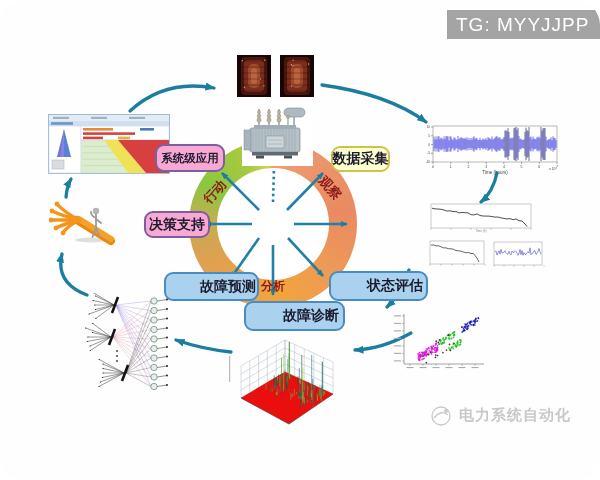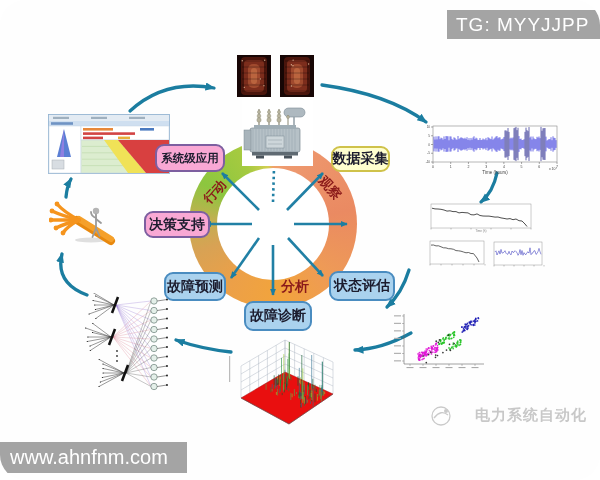--- a/index.html
+++ b/index.html
@@ -15,51 +15,48 @@
     background:conic-gradient(from 0deg,#f0a269 0deg,#ee9a70 12deg,#ea8a62 80deg,#ee9a57 130deg,#f2a43c 175deg,#eca048 215deg,#d8a254 250deg,#c0b050 275deg,#8cc63f 300deg,#a5ca40 335deg,#d3cf52 355deg,#f0a269 360deg);}
   #inner-circle{left:217px;top:168px;width:112px;height:112px;border-radius:50%;background:#fff;z-index:2;}
   #hub{left:252px;top:203px;width:42px;height:42px;border-radius:50%;z-index:4;
     background:radial-gradient(circle at 45% 40%,#abdcab,#7cc87c);border:1px solid #5da05d;
     display:flex;align-items:center;justify-content:center;font-family:"Liberation Serif",serif;
     font-weight:bold;font-size:15px;color:#111;}
   
   .box{border-radius:9px;border:2px solid;display:flex;align-items:center;justify-content:center;
     font-size:14px;font-weight:bold;color:#1c1c2e;z-index:5;white-space:nowrap;}
   .purple{background:#f9a8d4;border-color:#7d5fa0;}
-  .blue{background:#aad2ee;border-color:#4a8cc0;}
+  .blue{background:#aad2ee;border-color:#4a8cc0;padding-left:33px;}
   .yellow{background:#ffffcf;border-color:#cfc24a;}
   #b-sys{left:155px;top:144px;width:66px;height:24px;font-size:11.5px;}
   #b-dec{left:136px;top:211px;width:62px;height:23px;margin-left:8px;}
   #b-fpred{left:164px;top:272px;width:58px;height:25px;}
   #b-fdiag{left:244px;top:301px;width:64px;height:26px;}
   #b-seval{left:329px;top:271px;width:62px;height:26px;}
   #b-dproc{left:354px;top:209px;width:59px;height:22px;}
   #b-dacq{left:331px;top:146px;width:55px;height:22px;}
   
   .sector{color:#8b1a1a;font-weight:bold;font-size:13px;z-index:5;white-space:nowrap;}
   #sec-action{left:202px;top:183px;transform:rotate(-48deg);}
   #sec-observe{left:317px;top:179px;transform:rotate(48deg);}
-  #sec-analyze{left:261px;top:278px;font-size:14px;margin-left:20px;}
+  #sec-analyze{left:261px;top:278px;font-size:12px;}
   
   .fig{z-index:4;}
   #arrows{left:0;top:0;z-index:3;pointer-events:none;}
   
-  #brand{left:428px;top:402px;z-index:4;display:flex;align-items:center;gap:21px;color:#c8c8c8;}
+  #brand{left:428px;top:402px;z-index:4;display:flex;align-items:center;gap:5px;color:#c8c8c8;}
   #brand-text{font-size:15px;font-weight:bold;letter-spacing:1px;}
 </style>
 </head>
 <body>
 
 <div id="stage">
 
   <div id="banner-top" class="abs banner">
     <span>TG: MYYJJPP</span>
-  </div>
-  <div id="banner-bottom" class="abs banner">
-    <span>www.ahnfnm.com</span>
   </div>
 
   <div id="ring" class="abs"></div>
   <div id="inner-circle" class="abs"></div>
 
   <svg id="arrows" class="abs" width="600" height="480">
     <defs>
       <marker id="ah" markerWidth="8" markerHeight="7" refX="6.2" refY="3" orient="auto" markerUnits="userSpaceOnUse">
         <path d="M0,0 L7,3 L0,6 z" fill="#1b7da0"></path>
       </marker>

